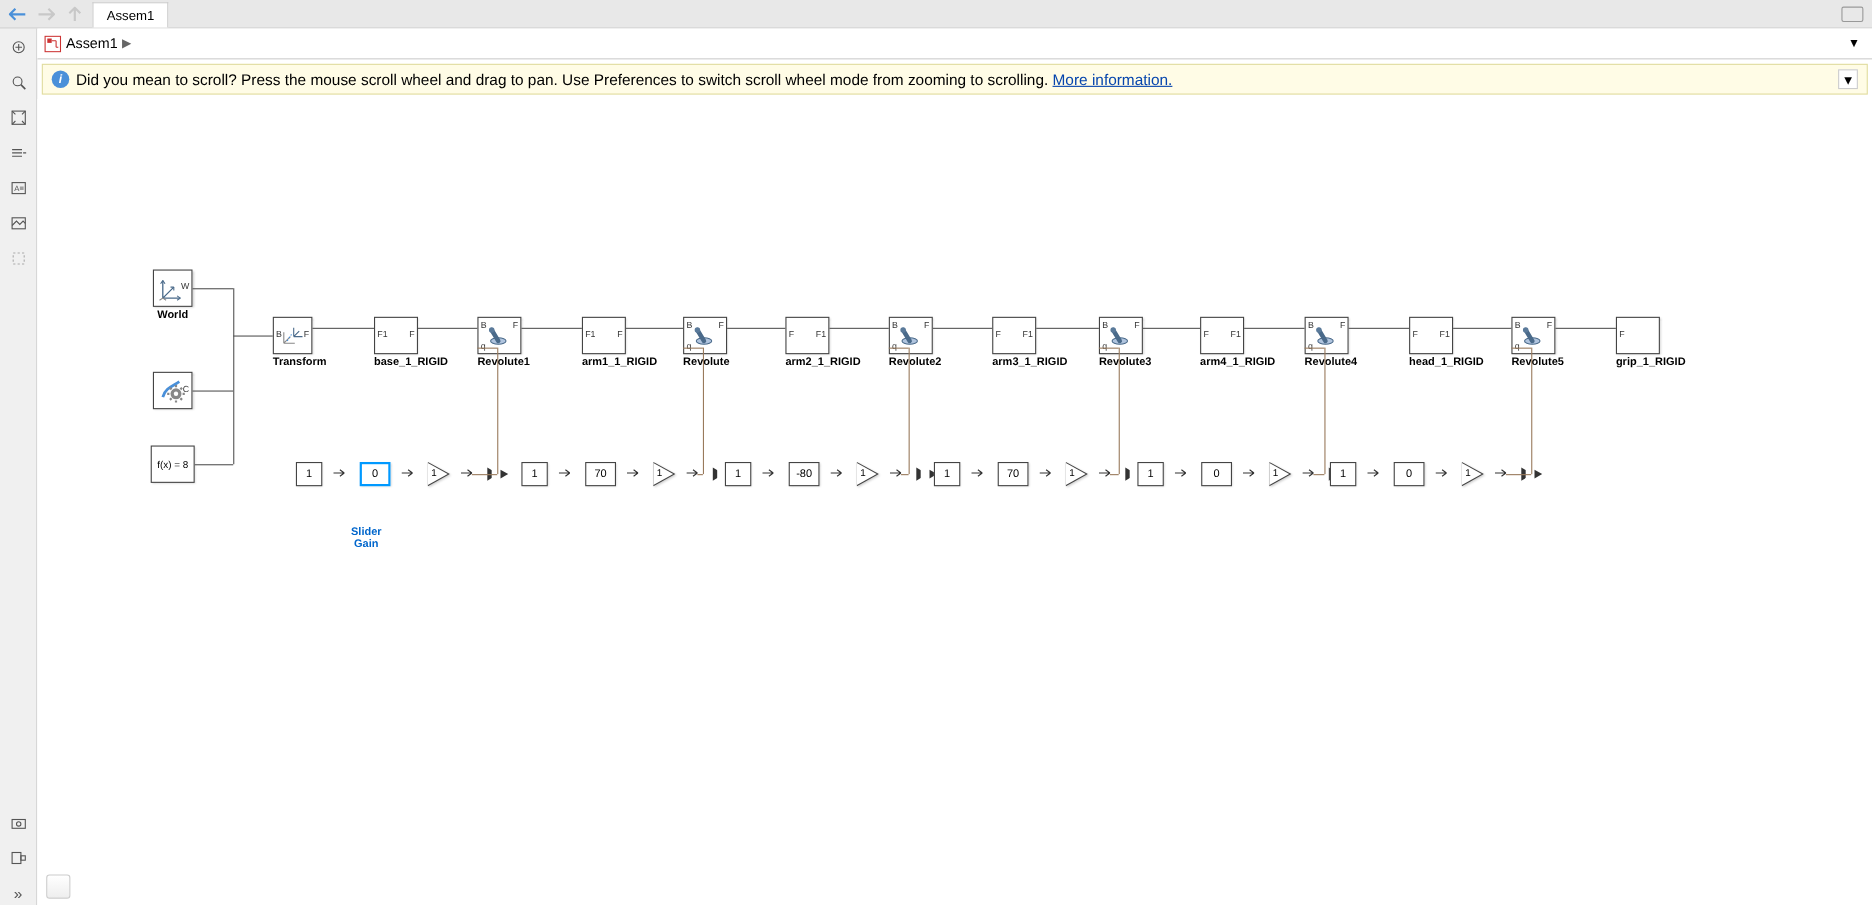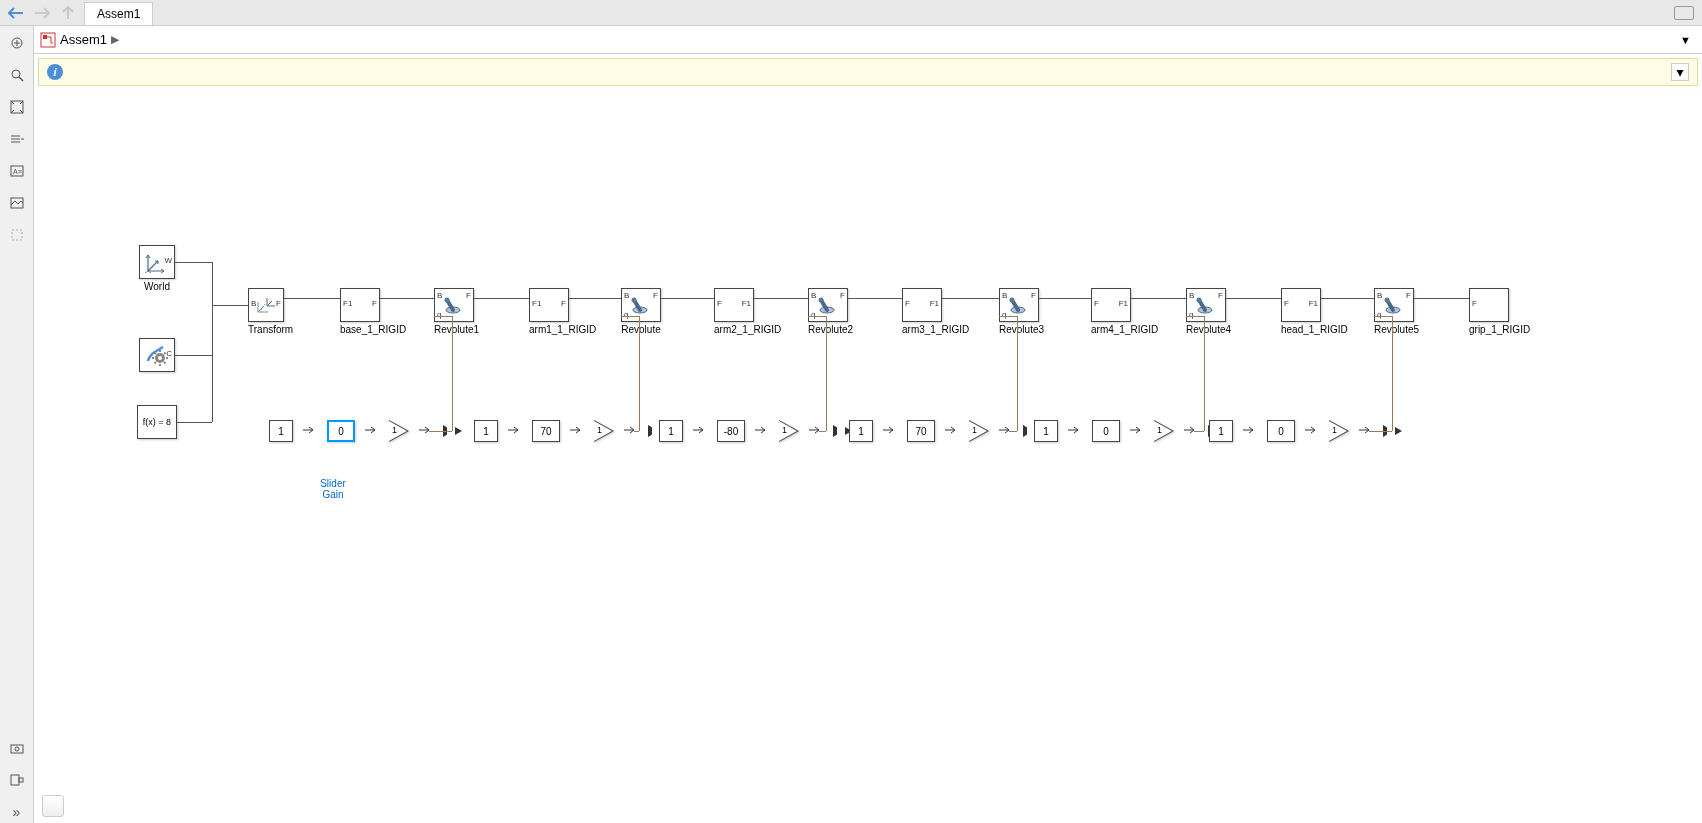--- a/index.html
+++ b/index.html
@@ -21,21 +21,21 @@
 .bc-text { font-size: 13px; }
 .bc-arrow { color: #666; }
 .bc-drop { margin-left: auto; width: 16px; cursor: pointer; }
 .infobar { background: #fffce6; border: 1px solid #e0dca0; margin: 4px; padding: 4px 8px; display: flex; align-items: center; gap: 6px; font-size: 14px; }
 .info-icon { width: 16px; height: 16px; border-radius: 50%; background: #4a90d9; color: #fff; display: flex; align-items: center; justify-content: center; font-size: 11px; font-weight: bold; font-style: italic; }
 .info-link { color: #0645ad; text-decoration: underline; cursor: pointer; }
 .info-drop { margin-left: auto; width: 18px; height: 18px; border: 1px solid #ccc; background: #fff; display: flex; align-items: center; justify-content: center; cursor: pointer; }
 .canvas { flex: 1; position: relative; background: #fff; overflow: hidden; }
 .block { position: absolute; }
 .block-box { width: 36px; height: 34px; background: #fff; border: 1px solid #444; box-shadow: 1px 1px 2px rgba(0,0,0,0.2); display: flex; align-items: center; justify-content: center; position: relative; }
-.block-label { text-align: center; font-size: 10px; margin-top: 2px; white-space: nowrap; }
+.block-label { text-align: center; font-size: 10px; margin-top: 2px; white-space: nowrap; font-weight: bold; }
 .block-label.sel { color: #0066cc; margin-top: 32px; }
 .port-lbl { position: absolute; font-size: 8px; color: #333; }
 .port-lbl.tl { top: 2px; left: 2px; }
 .port-lbl.tr { top: 2px; right: 2px; }
 .port-lbl.bl { bottom: 2px; left: 2px; }
 .input-chain { position: absolute; display: flex; align-items: center; gap: 10px; }
 .const-box { width: 24px; height: 22px; border: 1px solid #444; background: #fff; display: flex; align-items: center; justify-content: center; font-size: 10px; box-shadow: 1px 1px 2px rgba(0,0,0,0.2); }
 .gain-box { width: 28px; height: 22px; border: 1px solid #444; background: #fff; display: flex; align-items: center; justify-content: center; font-size: 10px; box-shadow: 1px 1px 2px rgba(0,0,0,0.2); }
 .gain-box.selected { border: 2px solid #0099ff; }
 .gain-tri { width: 0; height: 0; border-top: 11px solid transparent; border-bottom: 11px solid transparent; border-left: 20px solid #444; position: relative; }
@@ -147,20 +147,21 @@
             <rect x="3" y="3" width="4" height="4" fill="#c33"></rect>
             <path d="M7 5 H11 M11 5 V11 M11 11 H13" stroke="#c33"></path>
           </svg>
         <span class="bc-text">Assem1</span>
         <span class="bc-arrow">▶</span>
         <span class="bc-drop">▼</span>
       </div>
 
       <div class="infobar">
         <div class="info-icon">i</div>
+        <span><span>Did you mean to scroll? Press the mouse scroll wheel and drag to pan. Use Preferences to switch scroll wheel mode from zooming to scrolling. </span><a class="info-link">More information.</a></span>
         <div class="info-drop">▾</div>
       </div>
 
       <div class="canvas" id="canvas">
 
       <div class="block" style="left: 105px; top: 155px;">
             <div class="block-box" style="width: 36px;">
               <svg width="26" height="26" viewBox="0 0 26 26">
                 <path d="M4 22 L4 6 M4 22 L20 22 M4 22 L14 12" stroke="#4a6a8a" stroke-width="1.2" fill="none"></path>
                 <path d="M4 6 L2 9 M4 6 L6 9 M20 22 L17 20 M20 22 L17 24 M14 12 L11 12 M14 12 L14 15" stroke="#4a6a8a" fill="none"></path>

